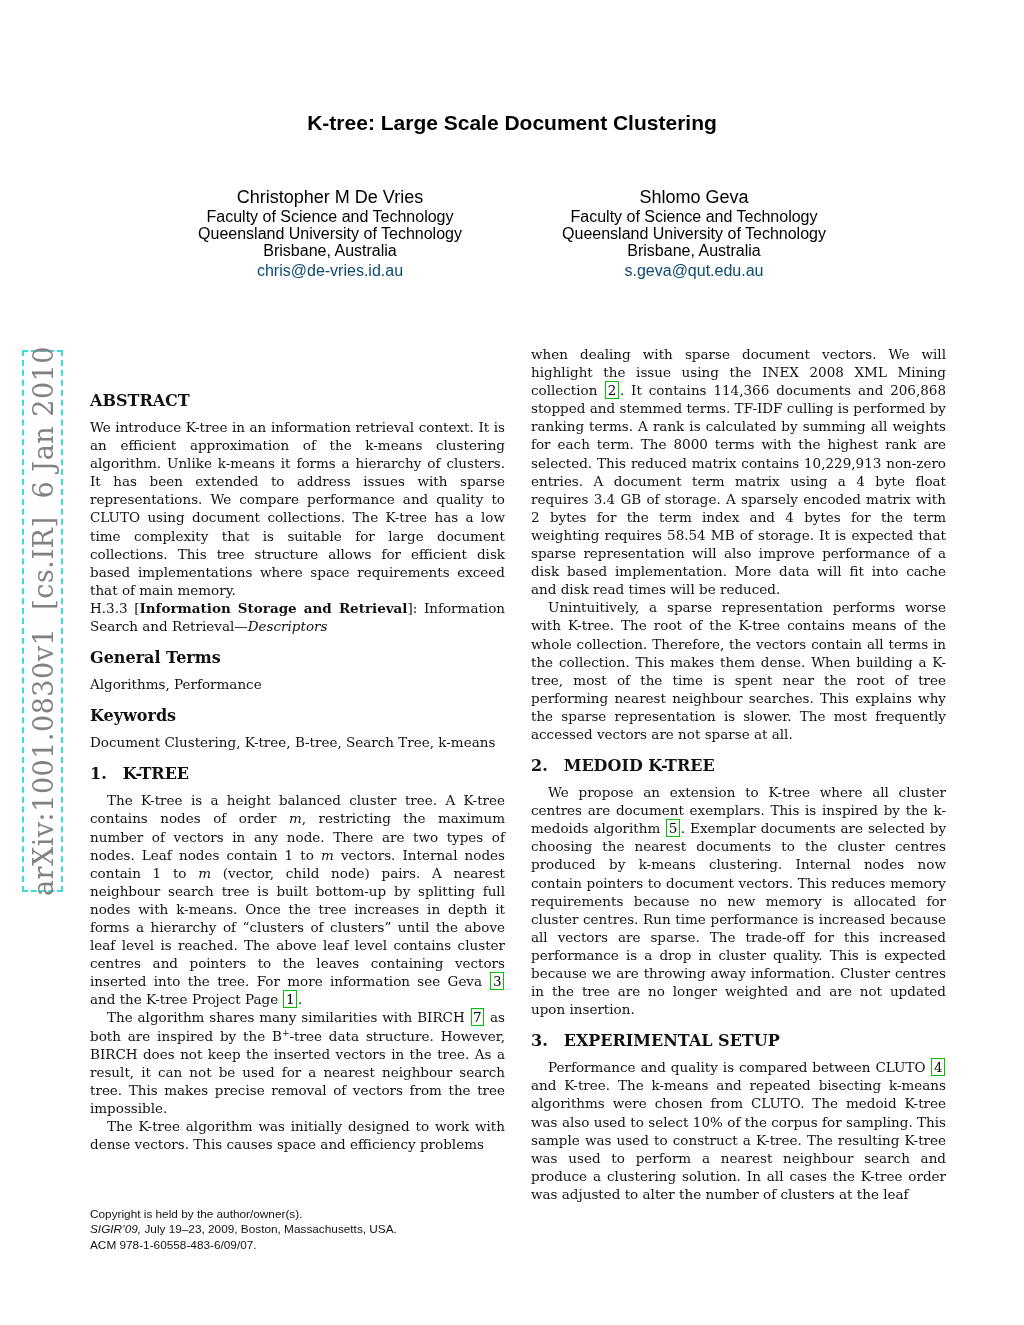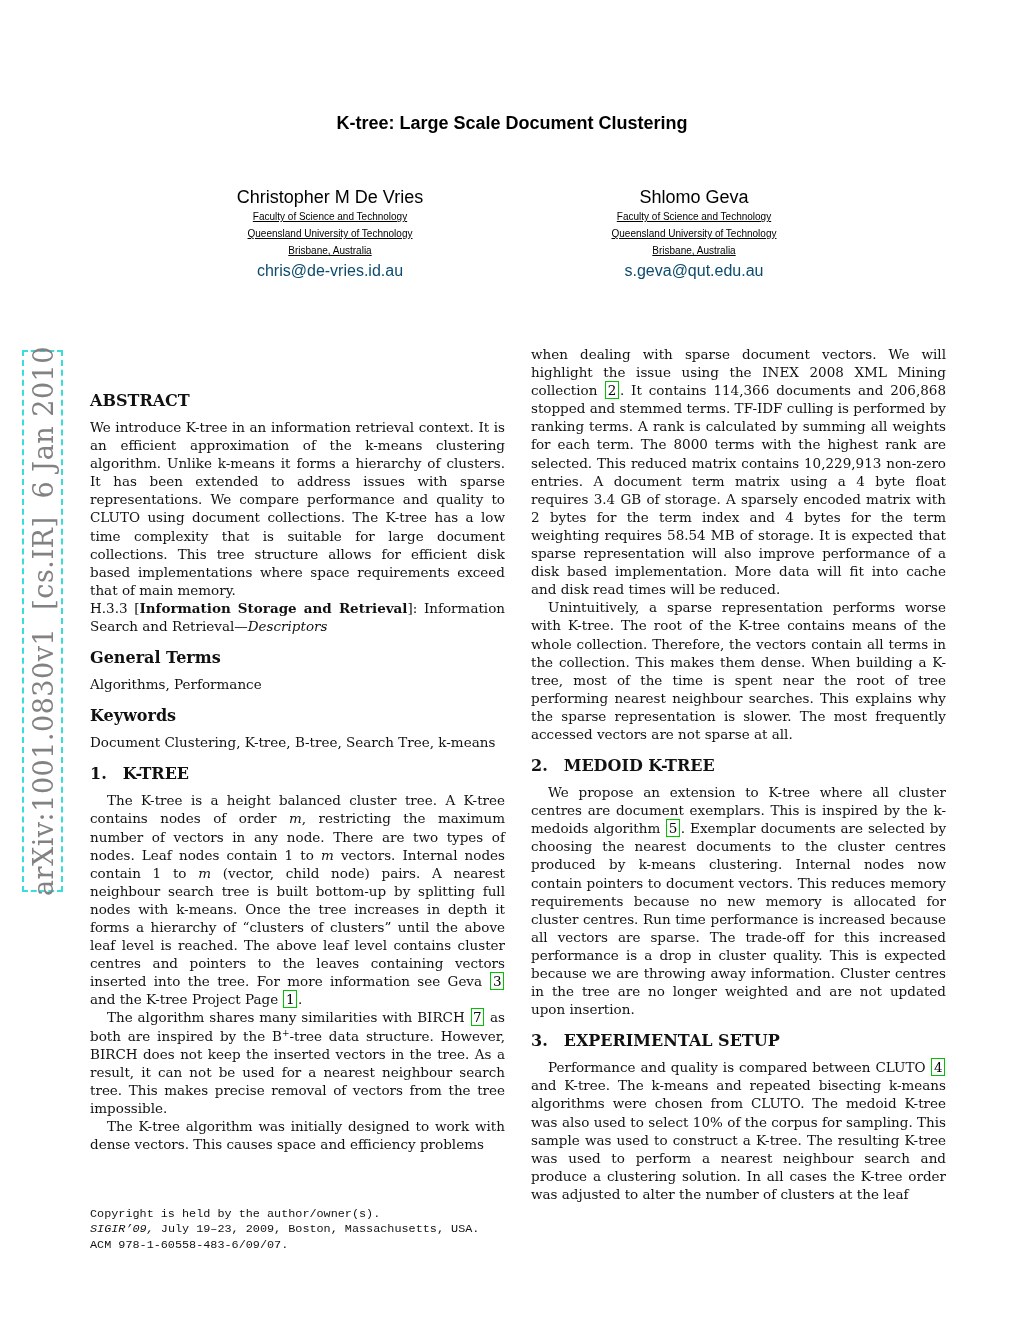--- a/index.html
+++ b/index.html
@@ -30,33 +30,33 @@
     color:#828282;
     letter-spacing:0.5px;
   }
 
   
   .paper-title {
     padding-top:106px;
     text-align:center;
     font-family:"Liberation Sans", sans-serif;
     font-weight:bold;
-    font-size:18px;
+    font-size:21px;
     line-height:34px;
     color:#000;
   }
   .authors-row {
     margin-top:46px;
     display:flex;
     justify-content:center;
     gap:44px;
   }
   .author-block { width:320px; text-align:center; font-family:"Liberation Sans", sans-serif; }
   .author-name  { font-size:18px; line-height:22px; color:#000; }
-  .author-aff   { font-size:10px; line-height:17px; color:#000;text-decoration:underline; }
+  .author-aff   { font-size:16px; line-height:17px; color:#000; }
   .author-email { font-size:16px; line-height:19px; margin-top:2px; color:#0c4a6e; }
 
   
   .content {
     position:absolute;
     top:345px; left:90px;
     width:856px;
     display:flex;
     gap:26px;
   }
@@ -81,21 +81,21 @@
     border:1px solid #00c200;
     padding:0 1.5px;
     margin:0 1px;
     color:#000;
   }
   .math-var { font-style:italic; }
   sup { font-size:9px; line-height:0; }
 
   .copyright {
     margin-top:auto;
-    font-family:Liberation Mono, monospace;
+    font-family:Liberation Sans, sans-serif;
     font-size:11.8px;
     line-height:15.5px;
     text-align:left;
   }
 </style>
 </head>
 <body>
 
 <div class="page">
 

